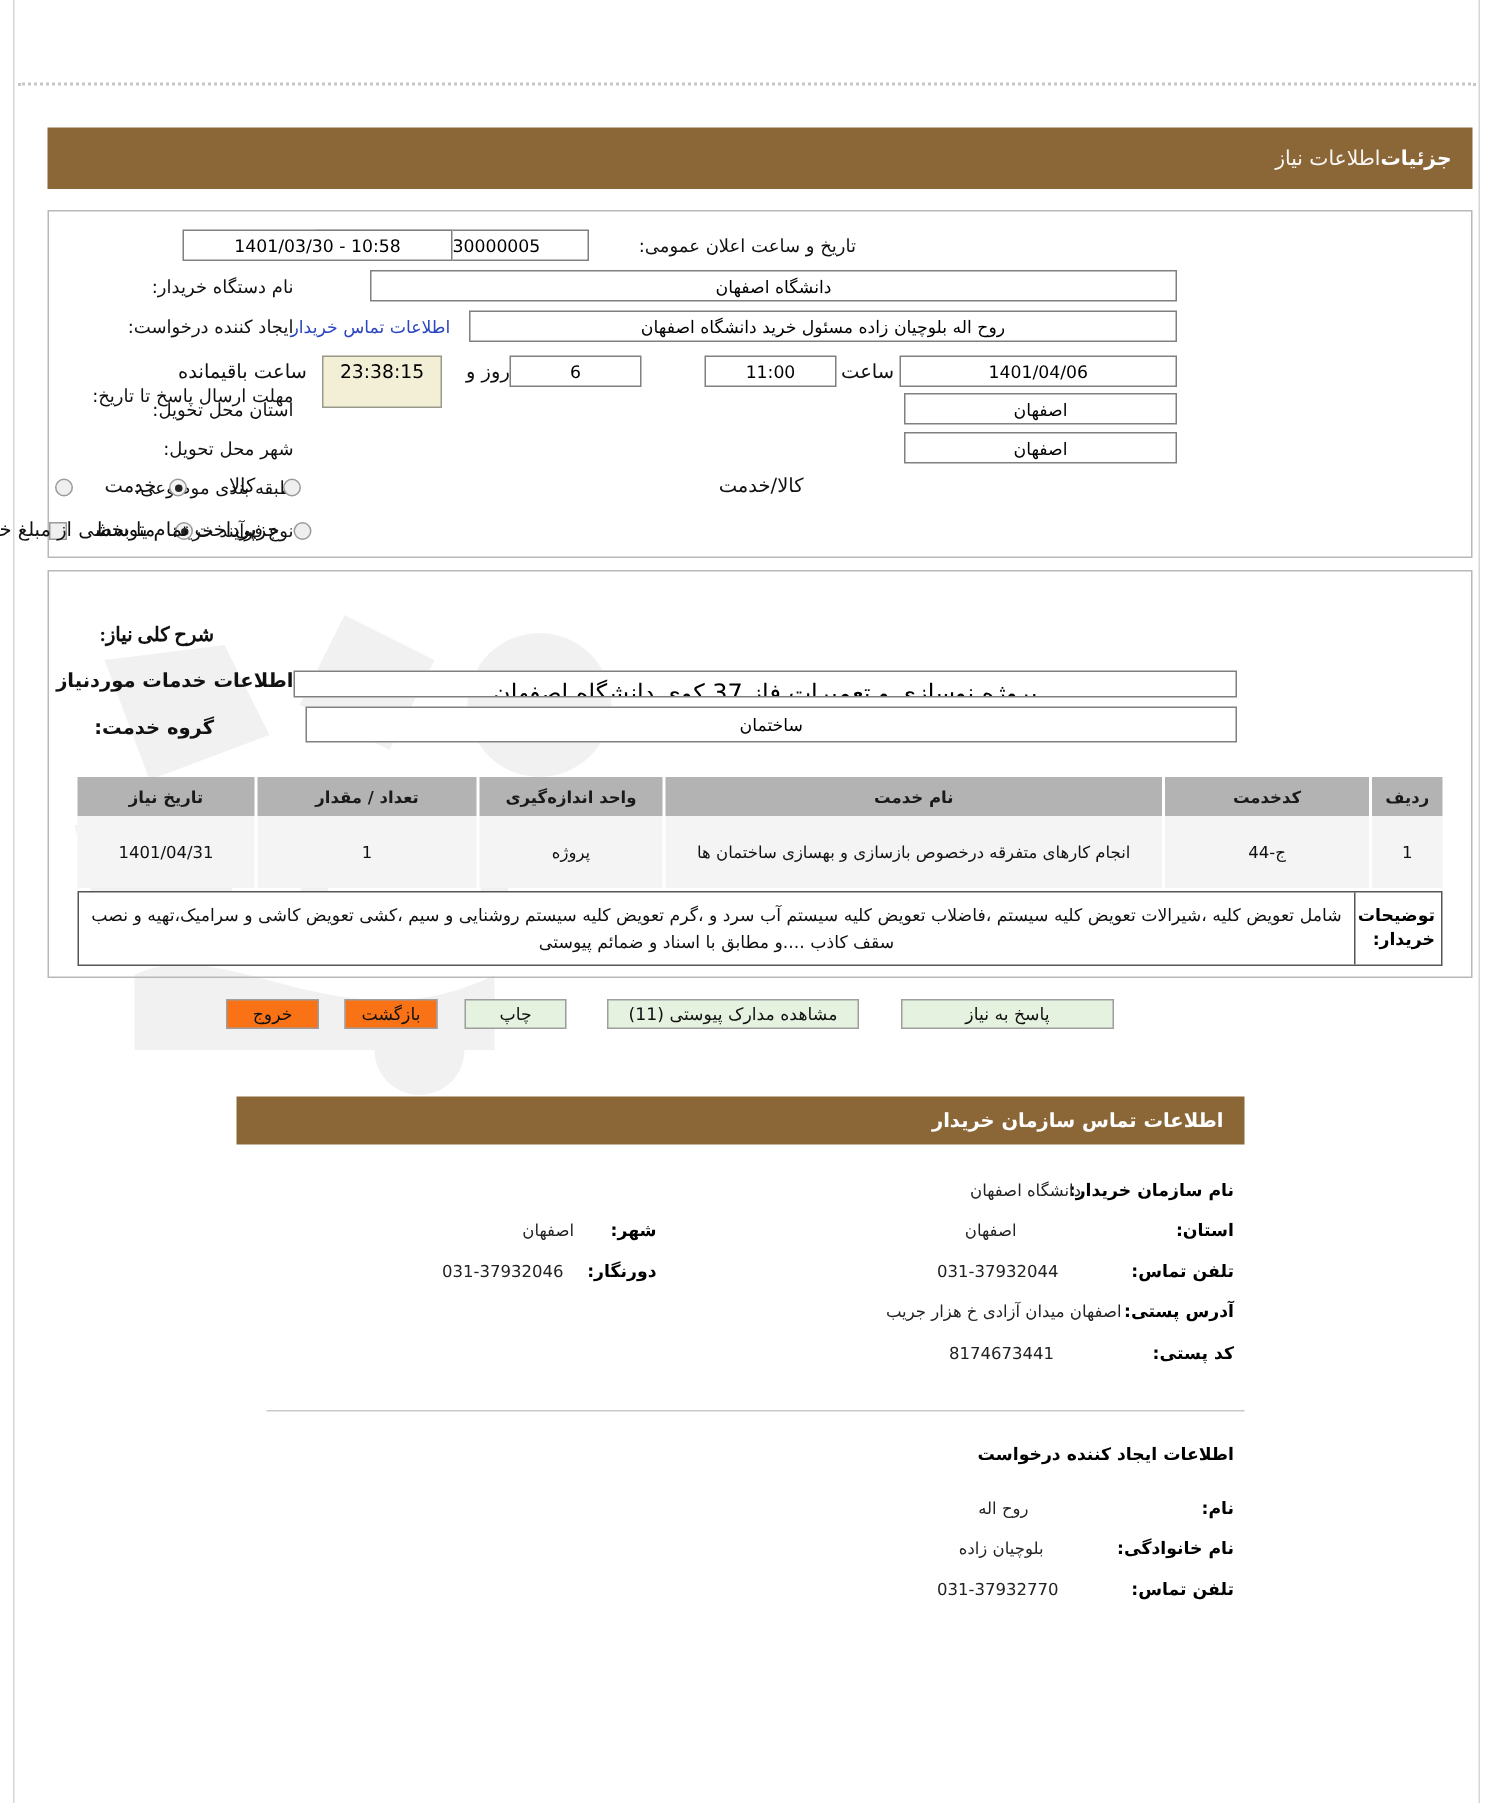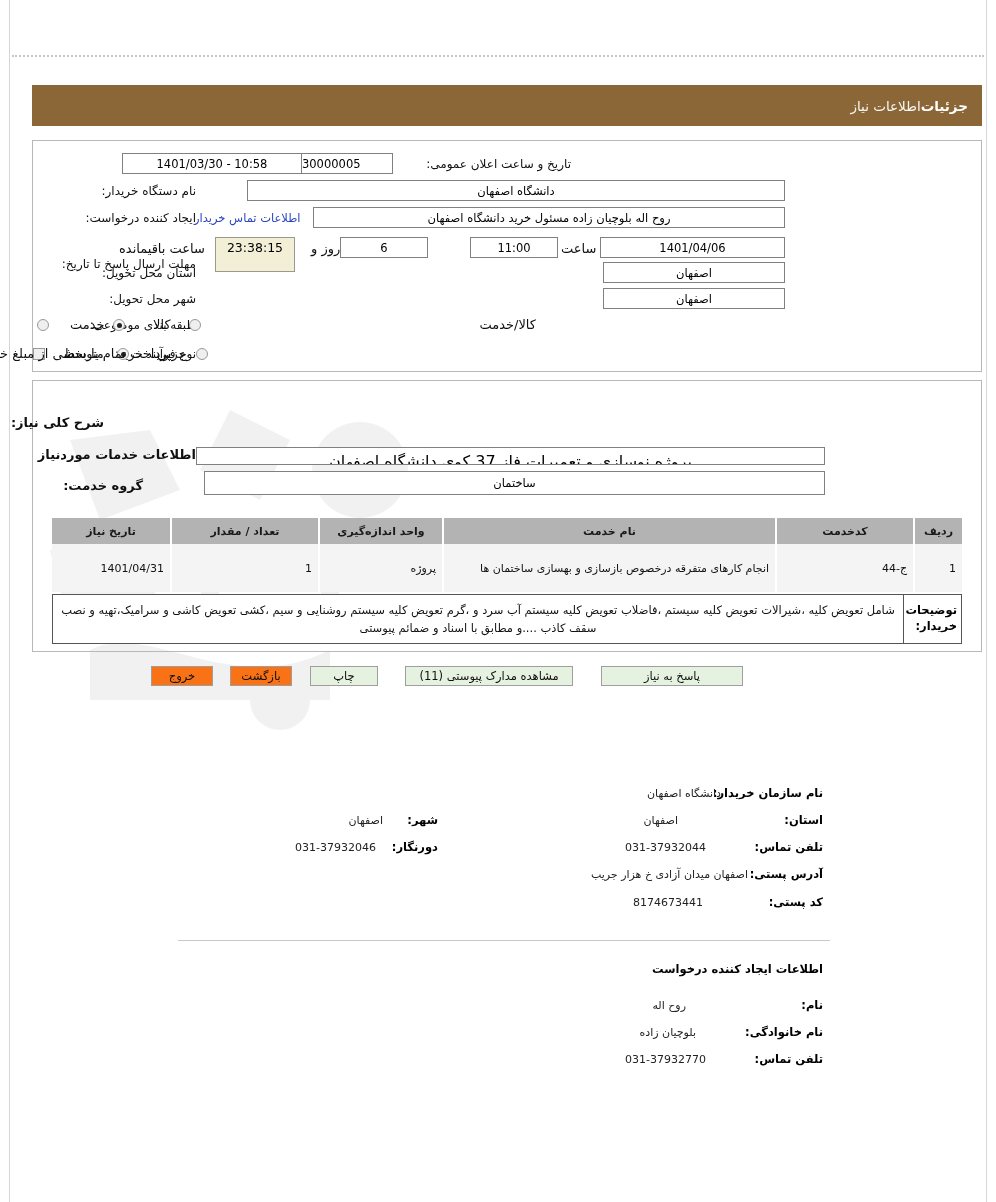--- a/index.html
+++ b/index.html
@@ -176,21 +176,21 @@
     height: 26px;
     border-left: 2px solid #ffffff;
     padding: 0 4px;
     text-align: center;
     white-space: nowrap;
   }
   #svc-table th:last-child { border-left: none; }
   #svc-table td {
     background: #f4f4f4;
     height: 42px;
-    text-align: right;
+    text-align: center;
     font-size: 11px;
     padding: 3px 6px;
     border-left: 2px solid #ffffff;
     color: #111;
     line-height: 15px;
   }
   #svc-table td:last-child { border-left: none; }
 
   
   #notes-box {
@@ -349,21 +349,21 @@
   <div class="lbl" style="right:800px; top:347px;">نوع فرآیند خرید:</div>
   <div class="radio" style="left:196px; top:348px;"></div>
   <div class="plain" style="left:157px; top:346px;">جزیی</div>
   <div class="radio on" style="left:117px; top:348px;"></div>
   <div class="plain" style="left:63px;  top:346px;">متوسط</div>
   <div class="checkbox" style="left:33px;  top:348px;"></div>
   <div class="plain" style="right:825px; left:178px; top:346px; white-space:nowrap; text-align:right;">پرداخت تمام یا بخشی از مبلغ خرید، از محل اسناد خزانه "اسلامی خواهد.بود</div>
 
   <div class="panel" id="panel-desc"></div>
 
-  <div class="lbl b" style="right:892px; top:415px; font-size:13px;">شرح کلی نیاز:</div>
+  <div class="lbl b" style="right:853px; top:415px; font-size:13px;font-family:Liberation Serif, serif;">شرح کلی نیاز:</div>
   <div class="val-box center" style="left:196px; top:399px; width:629px; height:18px; line-height:28px; font-size:16px;margin-top:48px;">پروژه نوسازی و تعمیرات فاز 37 کوی دانشگاه اصفهان</div>
 
   <div class="lbl b" style="right:800px; top:447px; font-size:13px;">اطلاعات خدمات موردنیاز</div>
 
   <div class="lbl b" style="right:853px; top:478px; font-size:13px;">گروه خدمت:</div>
   <div class="val-box center" style="left:204px; top:471px; width:621px; height:24px; line-height:22px;">ساختمان</div>
 
   <table id="svc-table">
     <colgroup>
       <col style="width:48px">
@@ -401,20 +401,23 @@
   </div>
 
   <div class="btnrow">
     <div class="btn green" style="left:601px; width:142px;">پاسخ به نیاز</div>
     <div class="btn green" style="left:405px; width:168px;">مشاهده مدارک پیوستی (11)</div>
     <div class="btn green" style="left:310px; width:68px;">چاپ</div>
     <div class="btn pink" style="left:230px; width:62px;">بازگشت</div>
     <div class="btn pink" style="left:151px; width:62px;">خروج</div>
   </div>
 
+  <div class="bar" id="bar-contact">
+    <span>اطلاعات تماس سازمان خریدار</span>
+  </div>
 
   <div class="c-lbl" style="right:173px; top:786px;">نام سازمان خریدار:</div>
   <div class="c-val" style="right:275px; top:787px;">دانشگاه اصفهان</div>
 
   <div class="c-lbl" style="right:173px; top:813px;">استان:</div>
   <div class="c-val" style="right:318px; top:814px;">اصفهان</div>
   <div class="c-lbl" style="right:558px; top:813px;">شهر:</div>
   <div class="c-val" style="right:613px; top:814px;">اصفهان</div>
 
   <div class="c-lbl" style="right:173px; top:840px;">تلفن تماس:</div>

